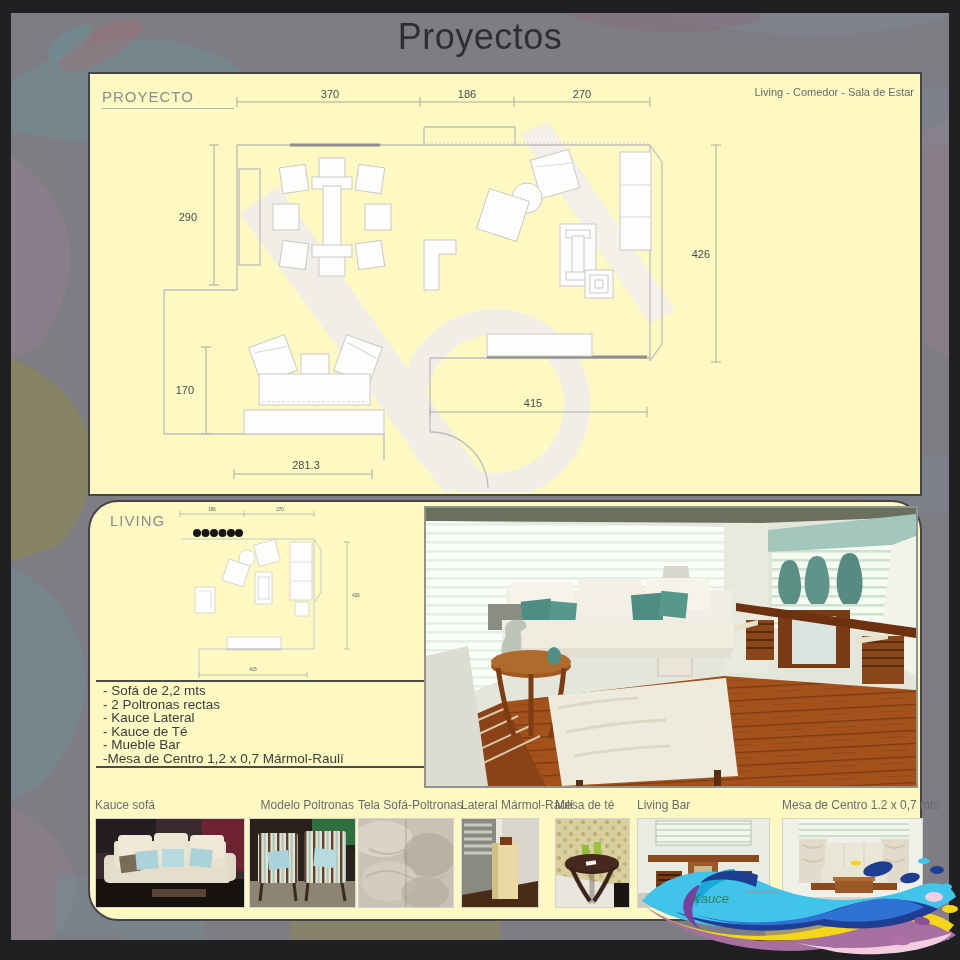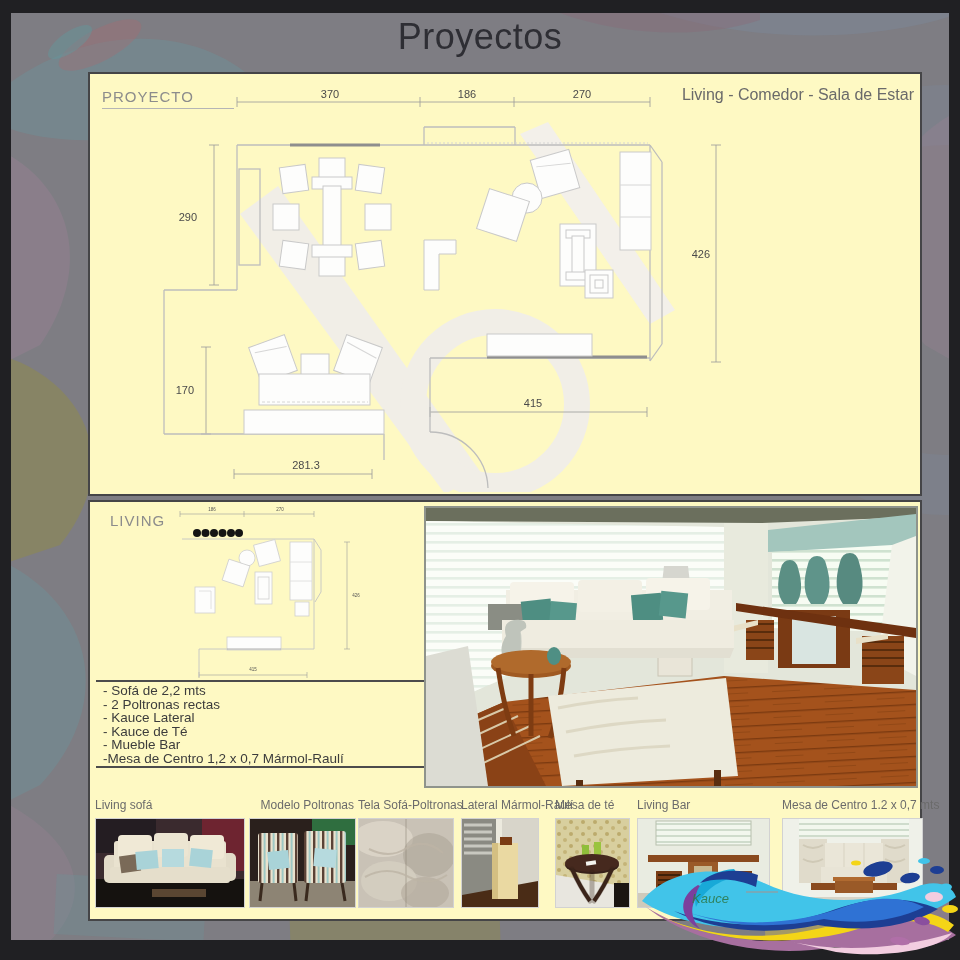--- a/index.html
+++ b/index.html
@@ -6,25 +6,25 @@
   #poster{position:relative;width:960px;height:960px;overflow:hidden;
     font-family:"Liberation Sans",sans-serif;background:#7e7d83;}
   .frame{position:absolute;inset:0;border:solid #202023;border-width:13px 11px 20px 11px;
     pointer-events:none;z-index:50;}
   #bg-swirls{position:absolute;inset:0;z-index:0;}
   .page-title{position:absolute;top:16px;left:0;width:100%;text-align:center;
     font-size:36px;color:#2e2e34;letter-spacing:.5px;z-index:5;}
   .panel{position:absolute;left:63px;width:834px;background:#fef9c3;
     border:2px solid #454547;box-sizing:border-box;z-index:10;margin-left:25px;}
   #panel1{top:72px;height:424px;}
-  #panel2{top:500px;height:421px;}
+  #panel2{top:500px;height:421px;border-radius:30px;}
   .panel-label{position:absolute;left:12px;top:14px;font-size:15px;color:#8c8c8c;
     letter-spacing:1px;}
   .panel-label-rule{position:absolute;left:12px;top:34px;width:132px;height:1px;background:#b5b5b5;}
-  .panel-subtitle{position:absolute;right:6px;top:12px;font-size:16px;color:#6a6a6a;}
+  .panel-subtitle{position:absolute;right:6px;top:12px;font-size:11px;color:#6a6a6a;}
   .plan-svg{position:absolute;left:0;top:0;}
   .furniture-list{position:absolute;left:0;top:178px;width:334px;}
   .list-rule{position:absolute;left:6px;width:328px;height:2px;background:#4c4c4c;}
   .list-lines{position:absolute;left:13px;top:4px;font-size:13.5px;color:#3c3c3c;line-height:13.6px;}
   .render{position:absolute;left:334px;top:4px;width:494px;height:282px;
     border:2px solid #8f948c;box-sizing:border-box;background:#e3e6da;overflow:hidden;}
   .thumb{position:absolute;top:296px;}
   .thumb-label{font-size:12px;color:#6b6b6b;height:20px;white-space:nowrap;}
   .thumb-img{border:1px solid #d2d2d2;display:block;}
   #logo{position:absolute;left:638px;top:845px;width:322px;height:115px;z-index:60;}
@@ -280,21 +280,21 @@
           <path d="M122,188 L300,170 L312,268 L136,278 Z" fill="#edebdd"></path>
           <path d="M132,200 q40,-8 80,-10 M140,224 q50,-10 100,-12 M148,248 q44,-8 96,-10" stroke="#ddd8c4" stroke-width="3" fill="none"></path>
           <rect x="150" y="272" width="7" height="6" fill="#5a2e10"></rect>
           <rect x="288" y="262" width="7" height="16" fill="#5a2e10"></rect>
         </g>
         <path d="M0,148 L42,138 L62,278 L0,278 Z" fill="#dcdcd3"></path>
       </svg>
     </div>
 
     <div class="thumb" style="left:5px;width:148px;">
-      <div class="thumb-label">Living sofá</div>
+      <div class="thumb-label">Kauce sofá</div>
       <svg class="thumb-img" width="148" height="88" viewBox="0 0 148 88">
         <rect width="148" height="88" fill="#3a2a2e"></rect>
         <rect width="60" height="34" fill="#241d22"></rect>
         <rect x="106" width="42" height="52" fill="#6e2430"></rect>
         <rect y="60" width="148" height="28" fill="#15120f"></rect>
         <rect x="8" y="36" width="14" height="28" rx="5" fill="#e2dbc8"></rect>
         <rect x="126" y="34" width="14" height="28" rx="5" fill="#e2dbc8"></rect>
         <rect x="18" y="22" width="112" height="30" rx="3" fill="#e9e2cf"></rect>
         <rect x="22" y="16" width="34" height="24" rx="4" fill="#f0e9d6"></rect>
         <rect x="58" y="14" width="34" height="24" rx="4" fill="#ece5d2"></rect>

